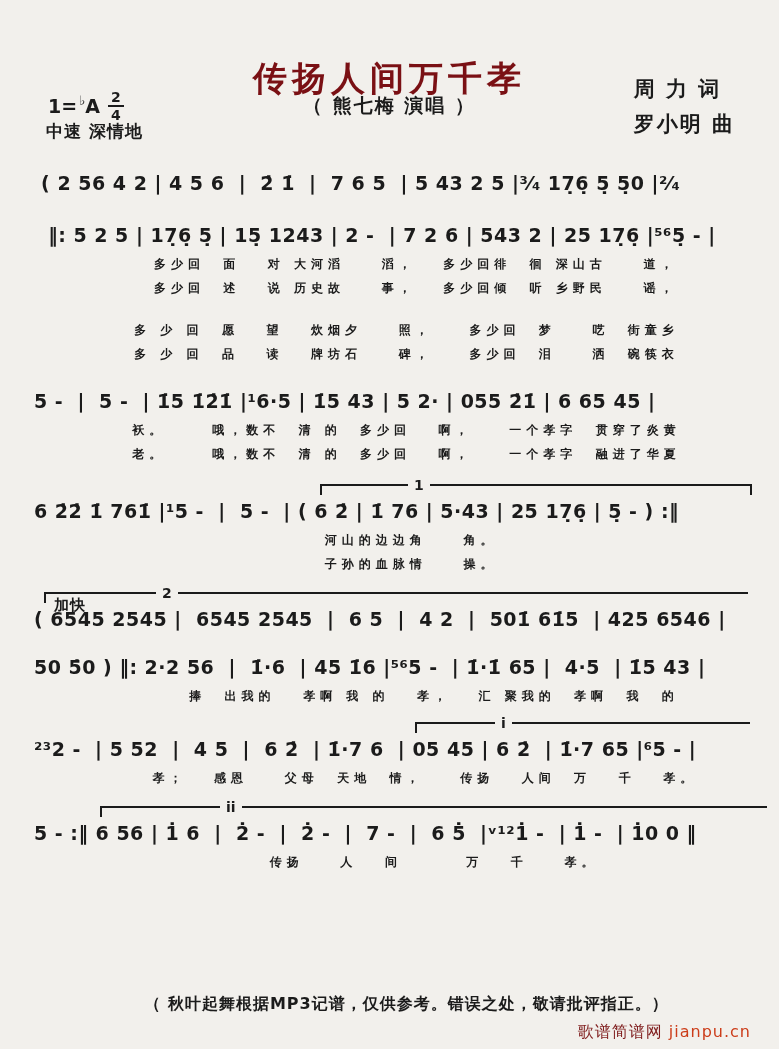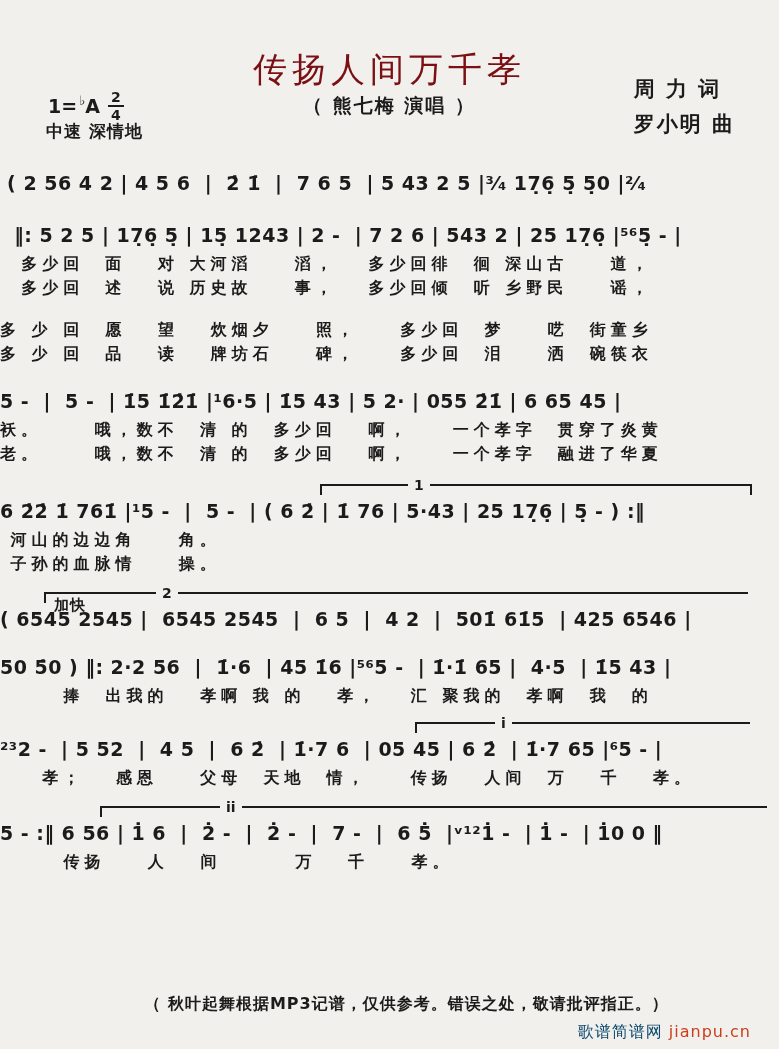--- a/index.html
+++ b/index.html
@@ -4,43 +4,43 @@
 <style>
   html,body{margin:0;padding:0;}
   body{
     width:779px;height:1049px;position:relative;overflow:hidden;
     background:#f2f0ec;color:#1b1b1b;
     font-family:"DejaVu Sans","Liberation Sans",sans-serif;
   }
   
   .header{position:relative;height:150px;}
   .title{
-    position:absolute;top:47px;left:0;width:100%;text-align:center;
-    font-size:34px;font-weight:normal;letter-spacing:5px;color:#7a1014;
+    position:absolute;top:56px;left:0;width:100%;text-align:center;
+    font-size:34px;font-weight:bold;letter-spacing:5px;color:#7a1014;
   }
   .subtitle{
     position:absolute;top:93px;left:0;width:100%;text-align:center;
     font-size:19px;font-weight:bold;letter-spacing:2px;
   }
   .keyblock{
     position:absolute;left:48px;top:90px;font-size:19px;font-weight:bold;
     display:flex;align-items:center;
   }
   .flat{font-size:13px;position:relative;top:-6px;margin-left:2px;}
   .frac{display:inline-flex;flex-direction:column;align-items:center;
     font-size:14px;line-height:1.05;margin-left:8px;font-weight:bold;}
   .frac .top{border-bottom:2px solid #1b1b1b;padding:0 3px 0px;}
   .frac .bot{padding-top:1px;}
   .tempo{position:absolute;left:46px;top:120px;font-size:17px;font-weight:bold;letter-spacing:1px;}
   .credits{position:absolute;right:44px;top:72px;font-size:21px;font-weight:bold;
     line-height:1.65;letter-spacing:2px;text-align:left;}
   
-  .system{position:relative;}
+  .system{position:relative;padding-left:34px;}
   .music{font-size:19px;font-weight:bold;white-space:pre;letter-spacing:0.5px;line-height:34px;}
-  .lyric{font-size:16px;font-weight:bold;white-space:pre;letter-spacing:5px;line-height:24px;}
+  .lyric{font-size:12px;font-weight:bold;white-space:pre;letter-spacing:5px;line-height:24px;text-align:center;}
   .sys1{margin-top:16px;}
   .sys2{margin-top:18px;}
   .sys3{margin-top:18px;}
   .sys4{margin-top:18px;}
   .sys5{margin-top:14px;padding-top:14px;}
   .sys6{margin-top:12px;padding-top:14px;}
   .sys7{margin-top:14px;}
   .sys8{margin-top:10px;padding-top:14px;}
   .sys9{margin-top:12px;padding-top:14px;}
   
@@ -55,21 +55,21 @@
   .sys6 .vlabel{left:110px;}
   .sys8 .volta{left:415px;width:333px;}
   .sys8 .vlabel{left:78px;}
   .sys9 .volta{left:100px;width:665px;}
   .sys9 .vlabel{left:118px;}
   .speed{position:absolute;left:8px;top:2px;font-size:15px;font-weight:bold;letter-spacing:1px;}
   
   .footnote{position:absolute;left:0;bottom:34px;width:100%;text-align:center;
     font-size:16px;font-weight:bold;letter-spacing:1px;margin-left:17px;}
   .watermark{position:absolute;right:28px;bottom:6px;font-size:16px;letter-spacing:1px;}
-  .wm-site{color:#0c4a6e;}
+  .wm-site{color:#7f1d1d;}
   .wm-link{color:#cc3d1a;}
 </style>
 </head>
 <body>
 
 <header class="header">
   <div class="title">传扬人间万千孝</div>
   <div class="subtitle">（ 熊七梅 演唱 ）</div>
   <div class="keyblock">
     <span>1=</span>

